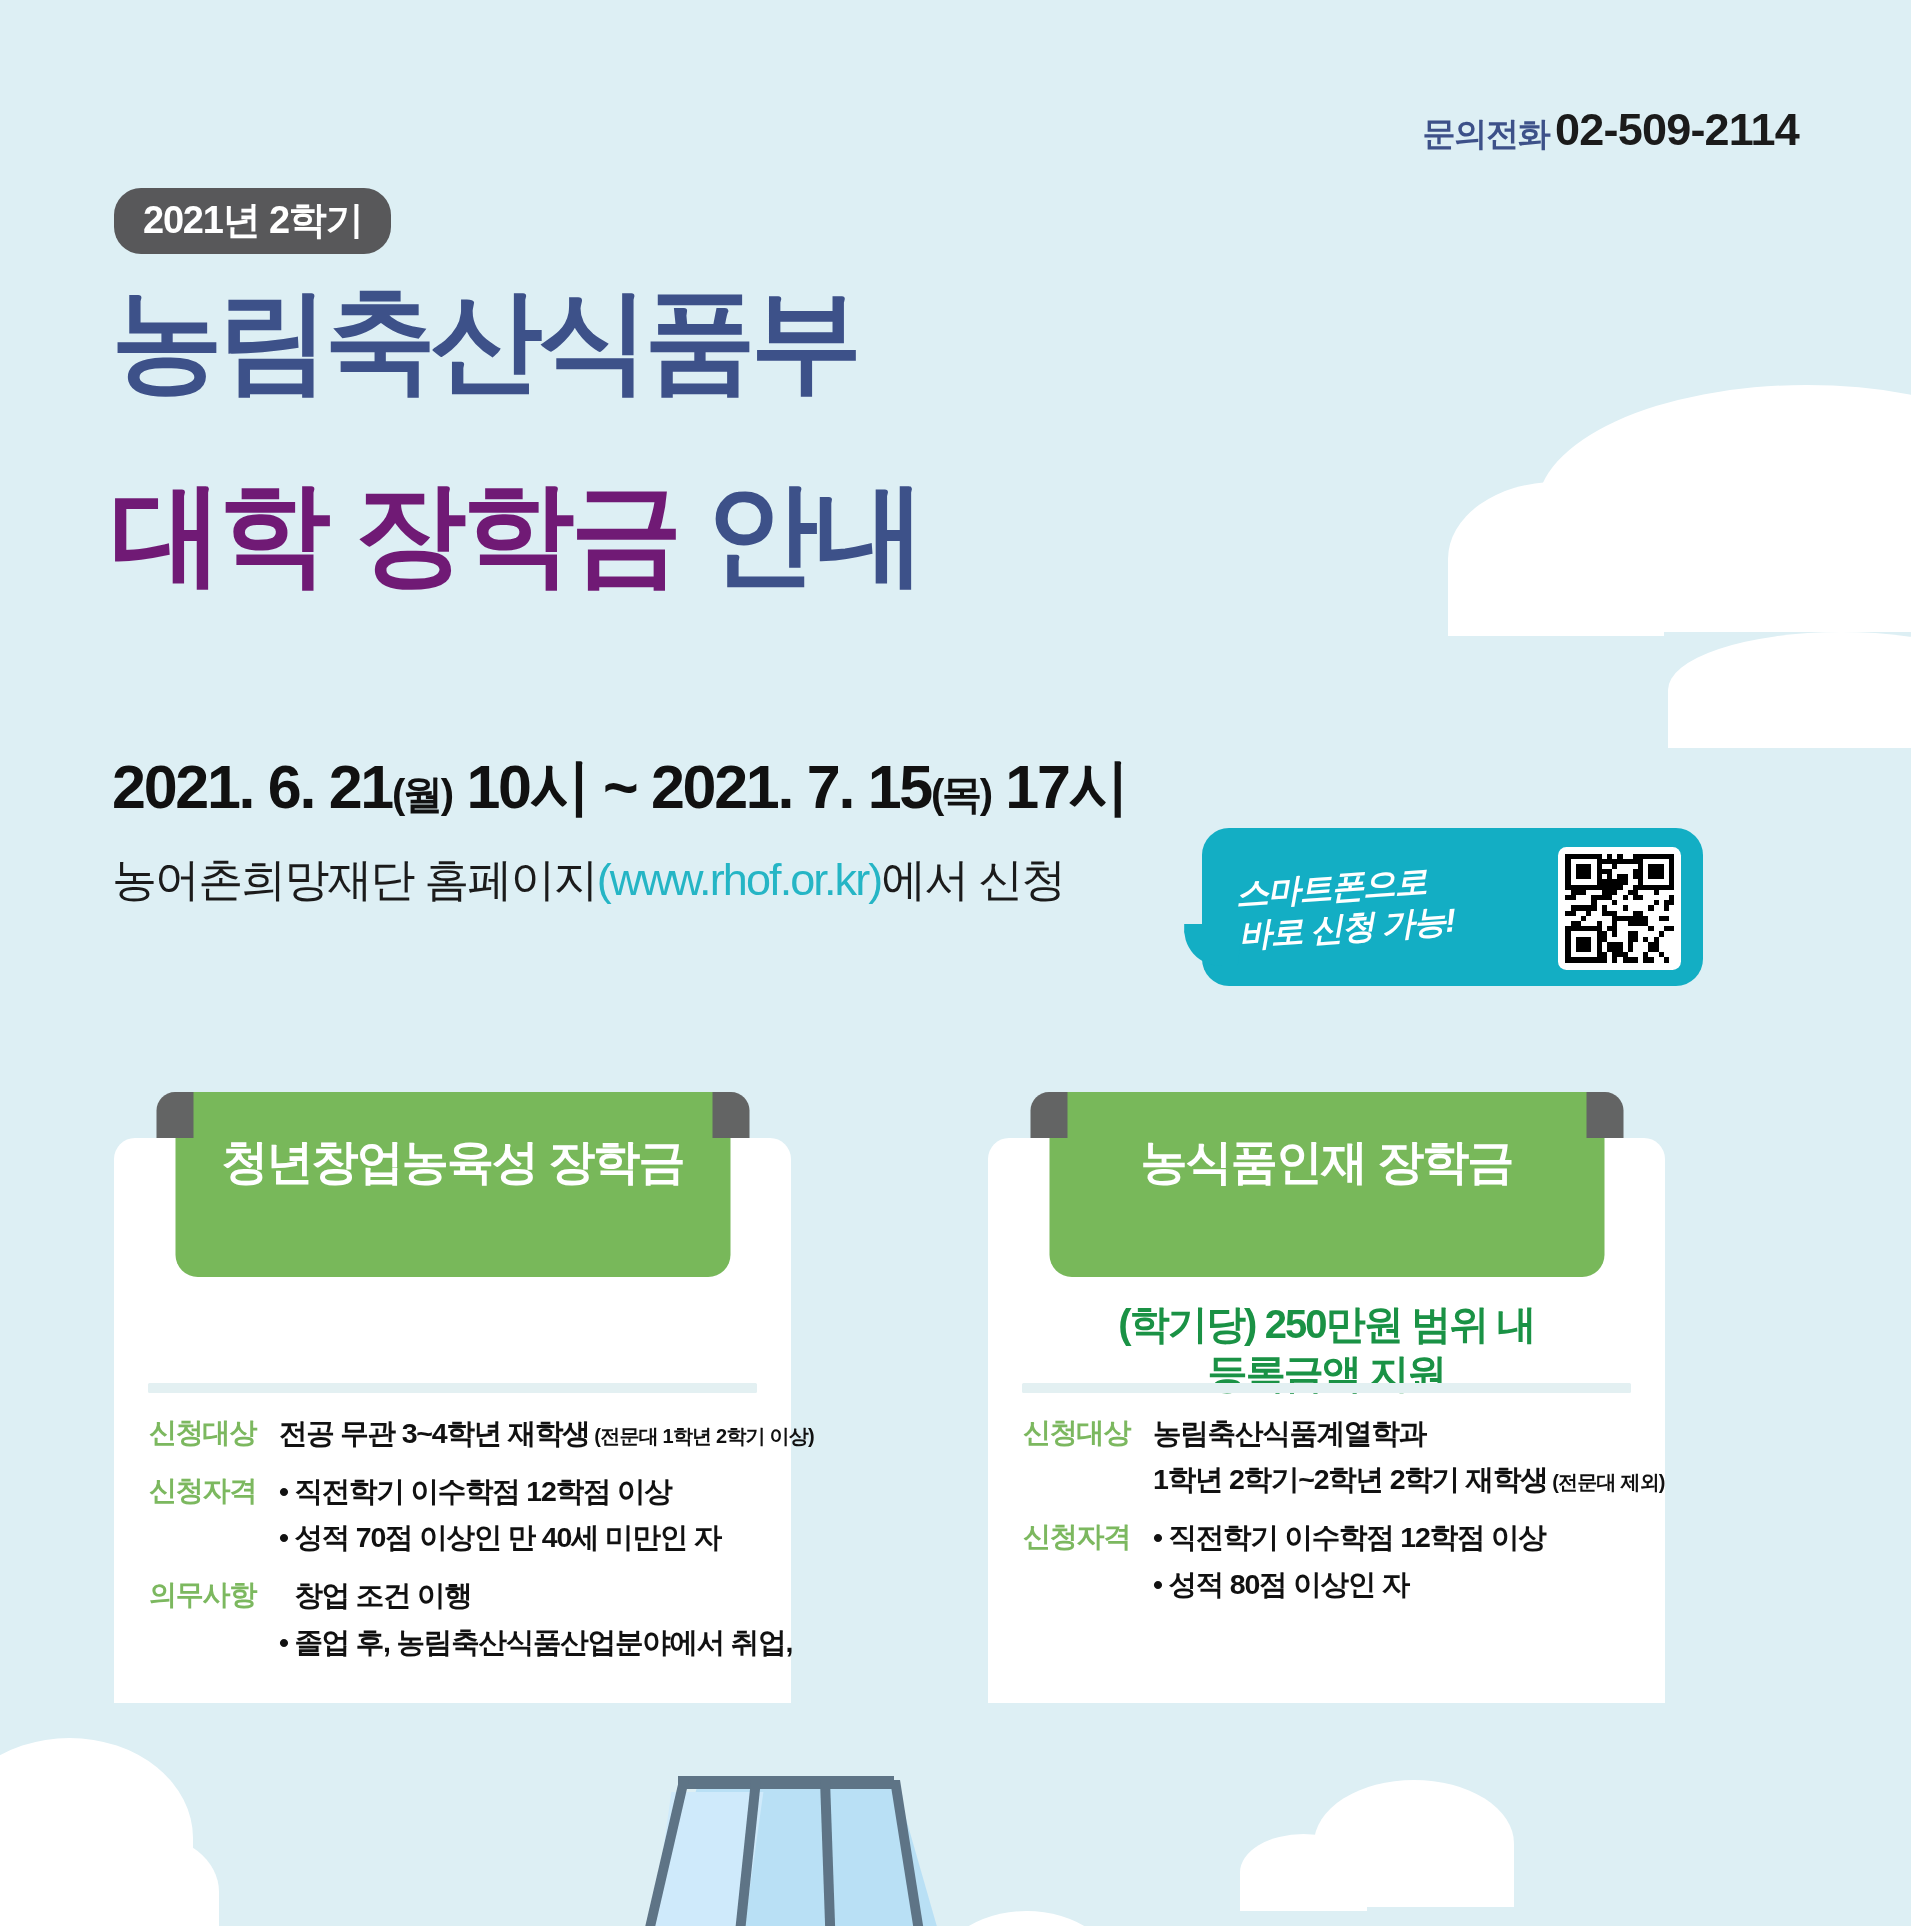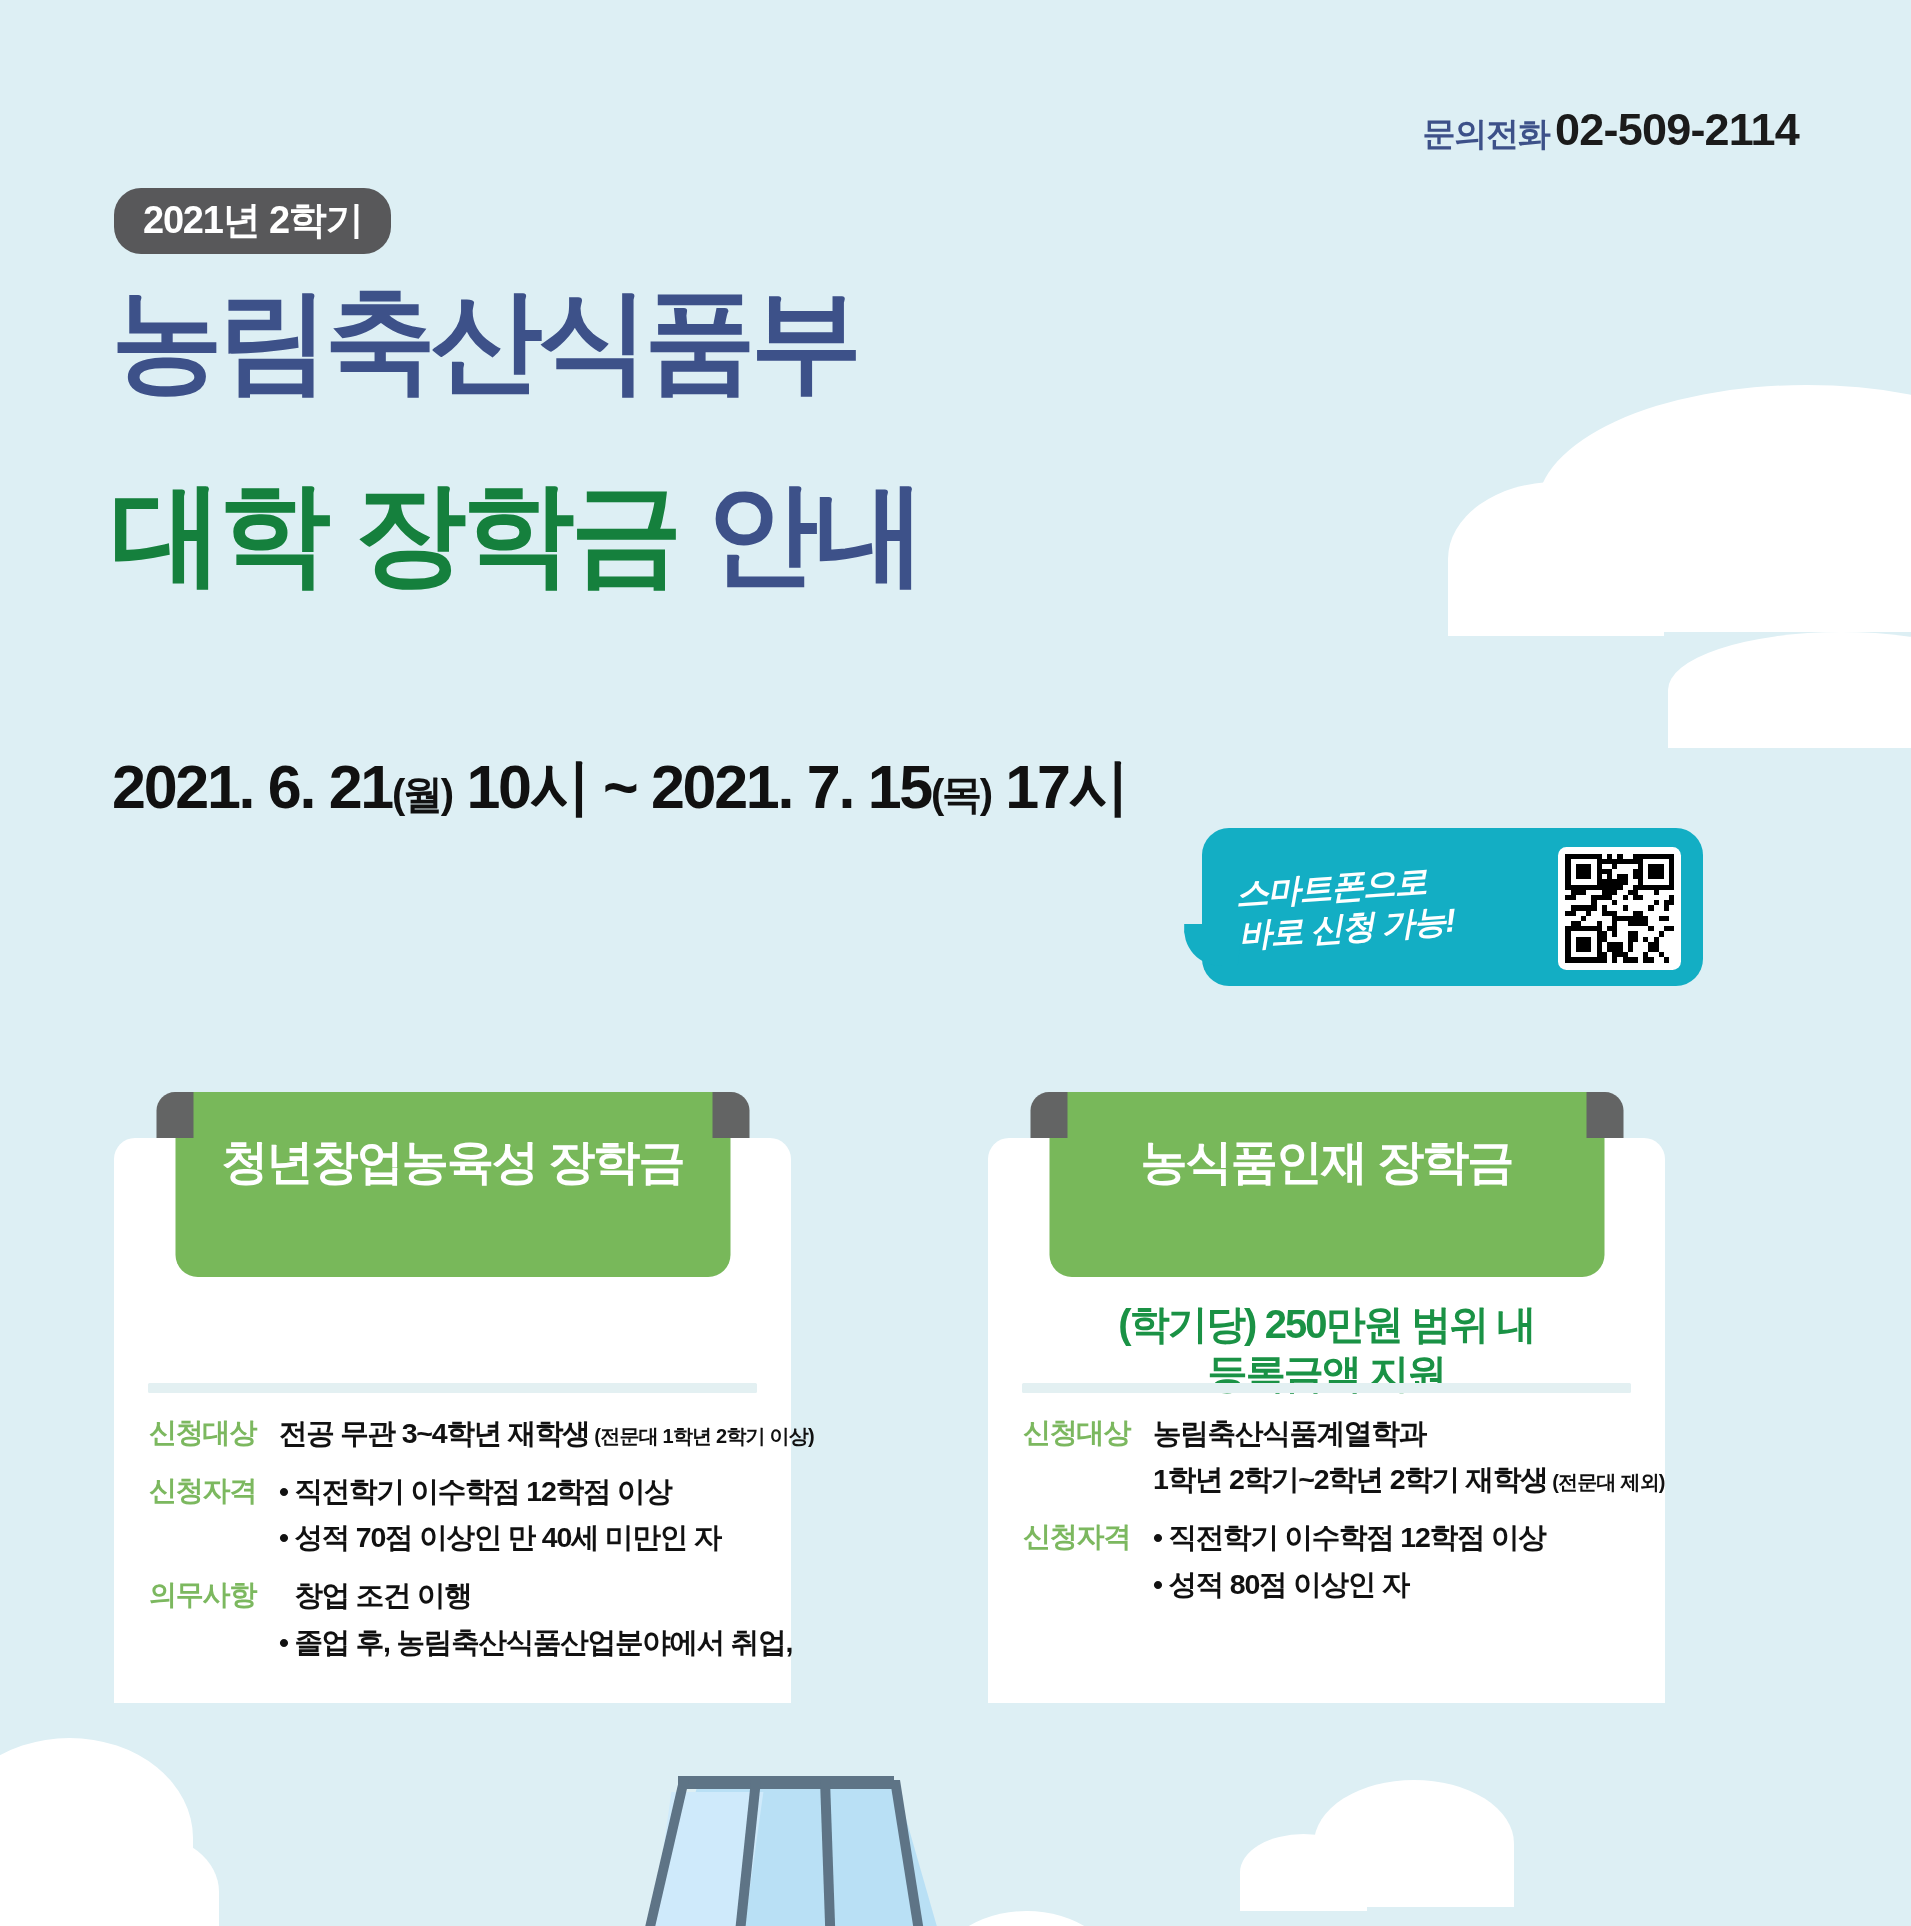--- a/index.html
+++ b/index.html
@@ -49,21 +49,21 @@
   .title-1{
     position:absolute;left:111px;top:285px;
     font-size:112px;font-weight:800;color:#3d5189;
     letter-spacing:-5.4px;line-height:1;white-space:nowrap;
   }
   .title-2{
     position:absolute;left:111px;top:478px;
     font-size:112px;font-weight:800;
     letter-spacing:-3.9px;line-height:1;white-space:nowrap;
   }
-  .t2a{color:#15803d;}
+  .t2a{color:#701a75;}
   .t2b{color:#3d5189;}
 
   
   .date-line{
     position:absolute;left:112px;top:757px;
     font-size:61px;font-weight:800;color:#111111;
     letter-spacing:-2.3px;white-space:nowrap;line-height:1;
   }
   .date-line .sm{font-size:40px;}
   .apply-line{
@@ -210,20 +210,23 @@
   </div>
 
   <div class="date-line">
     <span>2021. 6. 21</span><span class="sm">(월)</span>
     <span>10시</span>
     <span>~</span>
     <span>2021. 7. 15</span><span class="sm">(목)</span>
     <span>17시</span>
   </div>
 
+  <div class="apply-line">
+    <span>농어촌희망재단 홈페이지</span><span class="url">(www.rhof.or.kr)</span><span>에서 신청</span>
+  </div>
 
   <div class="qr-bubble">
     <div class="bubble-text">
       <div>스마트폰으로</div>
       <div>바로 신청 가능!</div>
     </div>
     <div class="qr-box">
       <div class="qr-grid" id="qrgrid">
           <i></i>
           <i></i>

